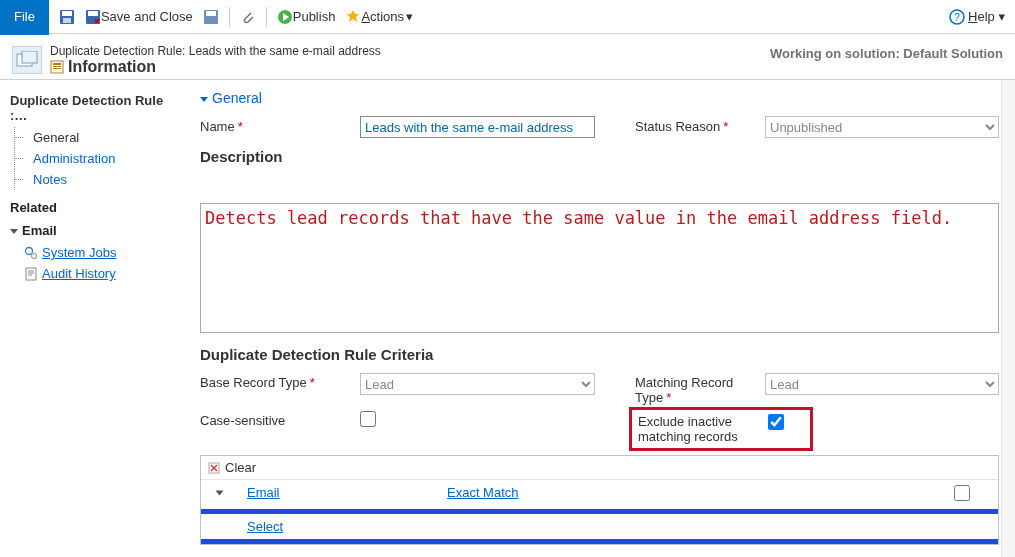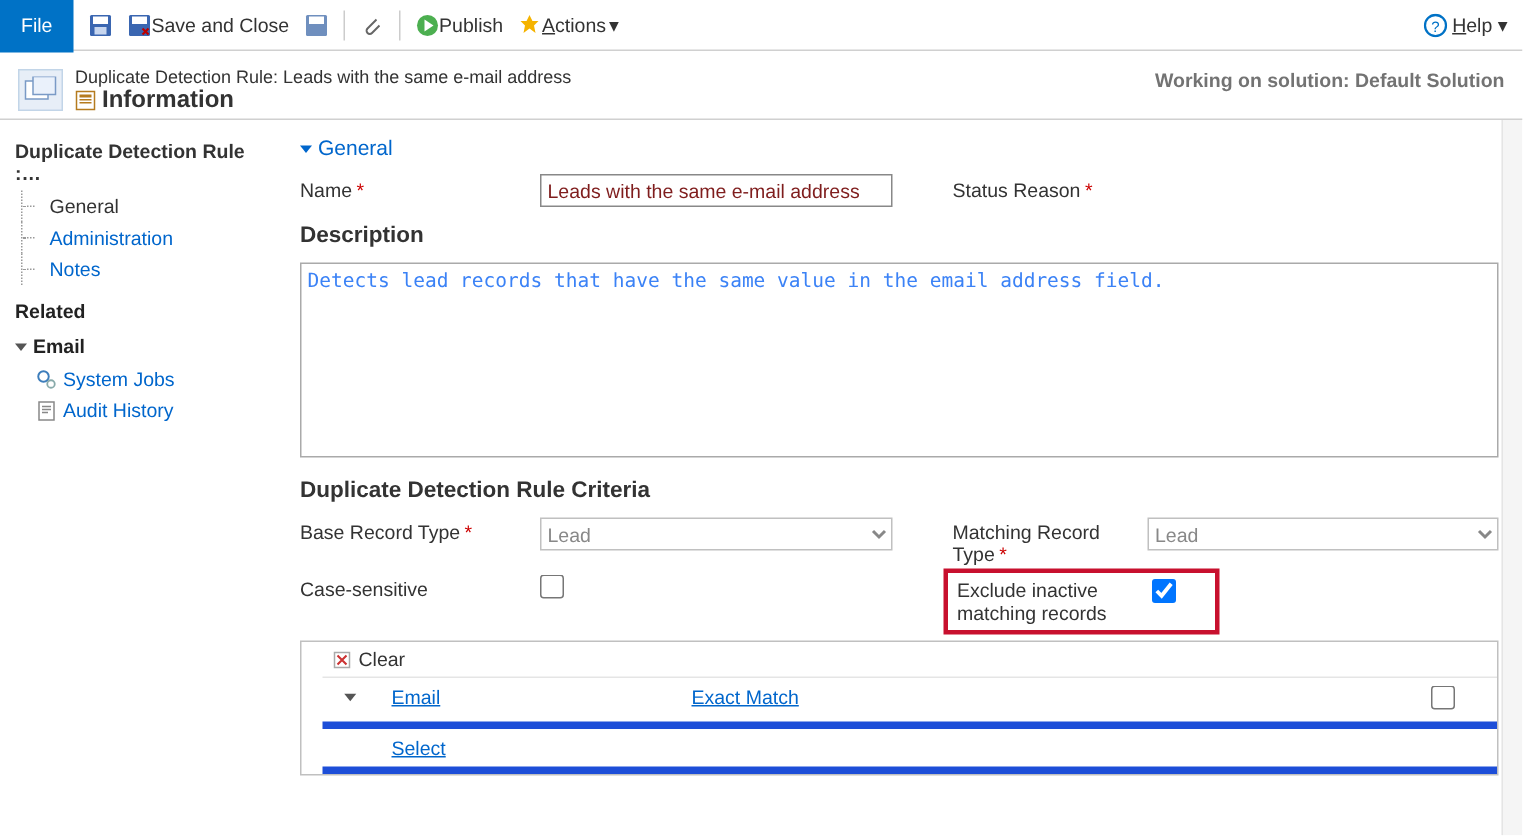--- a/index.html
+++ b/index.html
@@ -26,50 +26,50 @@
   .body { display: flex; height: calc(557px - 34px - 46px); }
   .sidebar { width: 190px; padding: 8px 0 0 4px; border-top: 1px solid #fff; }
   .sidebar-title { font-size: 13px; font-weight: 600; color: #333; padding: 4px 6px; }
   .tree-root { }
   .tree-item { font-size: 13px; color: #0066cc; padding: 3px 6px 3px 18px; cursor: pointer; position: relative; border-left: 1px dotted #999; margin-left: 10px;}
   .tree-item:before { content:''; position:absolute; left:0; top:10px; width:8px; border-top:1px dotted #999;}
   .tree-item.sel { color: #333; background: #fff; }
   .sidebar-section { font-size: 13px; font-weight: 600; color: #222; padding: 10px 6px 4px 6px; }
   .sidebar-sub { font-size: 13px; font-weight: 600; color: #222; padding: 4px 6px; }
   .caret { display:inline-block; width:0; height:0; border-top:5px solid #555; border-left:4px solid transparent; border-right:4px solid transparent; margin-right:4px; vertical-align:middle;}
-  .rel-item { font-size: 13px; color: #0066cc; padding: 3px 6px 3px 20px; display:flex; align-items:center; gap:4px; cursor:pointer;}
+  .rel-item { font-size: 13px; color: #0066cc; padding: 3px 6px 3px 20px; display:flex; align-items:center; gap:4px; cursor:pointer;text-decoration:underline;}
   
   
   .content { flex: 1; overflow-y: auto; padding: 8px 6px 0 0; position:relative;}
   .content-inner { padding-left: 10px; padding-right: 10px;}
   .sect-title { color: #0066cc; font-size: 14px; padding: 2px 0 10px 0; font-weight:400;}
   .caret2 { display:inline-block; width:0; height:0; border-top:5px solid #0066cc; border-left:4px solid transparent; border-right:4px solid transparent; margin-right:4px; vertical-align:middle;}
   
   .form-row { display: flex; align-items: flex-start; margin-bottom: 8px; }
   .form-label { width: 160px; font-size: 13px; color: #333; padding-top: 3px;}
   .req { color: #c00; margin-left: 3px; }
   .form-field { flex: 0 0 235px; margin-right: 40px;}
   .form-label2 { width: 130px; font-size: 13px; color: #333; padding-top:3px;}
   .form-field2 { flex: 1; }
-  input[type=text].tb { width: 100%; height: 22px; border: 1px solid #888; padding: 2px 4px; font-size: 13px; color:#7f1d1d;}
+  input[type=text].tb { width: 100%; height: 22px; border: 1px solid #888; padding: 2px 4px; font-size: 13px; color:#0369a1;}
   select.sel { width: 100%; height: 22px; border: 1px solid #c0c0c0; font-size: 13px; color:#888; background:#fff;}
-  textarea.desc { width: 100%; height: 130px; border: 1px solid #aaa; padding: 4px; font-size: 13px; resize: none; color:#3b82f6;}
+  textarea.desc { width: 100%; height: 130px; border: 1px solid #aaa; padding: 4px; font-size: 17px; resize: none; color:#b91c1c;margin-top:28px;}
   .subhead { font-size: 15px; font-weight: 600; color: #333; margin: 10px 0 10px 0; }
   
   .crit-row { display: flex; align-items: flex-start; margin-bottom: 6px; }
   .crit-label { width: 160px; font-size: 13px; color:#333; padding-top:2px;}
   .crit-field { flex: 0 0 235px; margin-right: 40px;}
   .crit-label2 { width: 130px; font-size: 13px; color:#333; padding-top:2px;}
   .crit-field2 { flex: 1;}
   input[type=checkbox].cb { width:16px; height:16px;}
   
   .highlight-box { border: 3px solid #c8102e; padding: 4px 6px 4px 0; margin: -4px 0 -4px -6px; display:inline-flex; align-items:flex-start;}
   
   
-  .grid-wrap { border: 1px solid #c0c0c0; margin-top: 8px; padding-left: 14px; }
+  .grid-wrap { border: 1px solid #c0c0c0; margin-top: 8px; }
   .grid-toolbar { padding: 4px 6px; display:flex; align-items:center; font-size:13px; color:#333; gap:4px; border-bottom:1px solid #e5e5e5;}
   .grid-head { display: grid; grid-template-columns: 40px 200px 230px 220px 1fr; background: #f0f0f0; border-bottom:1px solid #d0d0d0; font-size:12px; color:#444;}
   .grid-head > div { padding: 4px 6px; border-right:1px solid #e0e0e0;}
   .grid-body { }
   .grid-row { display: grid; grid-template-columns: 40px 200px 230px 220px 1fr; border-bottom:5px solid #1d4ed8;}
   .grid-row > div { padding: 5px 6px; font-size:13px;}
   .link { color: #0066cc; text-decoration: underline; cursor: pointer; }
   .chev { display:inline-block; width:0; height:0; border-top:4px solid transparent; border-bottom:4px solid transparent; border-left:5px solid #555; margin-right:4px; transform: rotate(90deg);}
   
   
@@ -204,20 +204,21 @@
   <div class="content">
     <div class="scroll-edge"></div>
     <div class="content-inner">
     
     <div class="sect-title"><span class="caret2"></span><span>General</span></div>
     
     <div class="form-row">
       <div class="form-label"><span>Name</span><span class="req">*</span></div>
       <div class="form-field"><input type="text" class="tb" value="Leads with the same e-mail address" style=""></div>
       <div class="form-label2"><span>Status Reason</span><span class="req">*</span></div>
+      <div class="form-field2"><select class="sel"><option>Unpublished</option></select></div>
     </div>
     
     <div class="subhead" style="font-size:15px;font-weight:600;">Description</div>
     <textarea class="desc" style="">Detects lead records that have the same value in the email address field.</textarea>
     
     <div class="subhead">Duplicate Detection Rule Criteria</div>
     
     <div class="crit-row">
       <div class="crit-label"><span>Base Record Type</span><span class="req">*</span></div>
       <div class="crit-field"><select class="sel"><option>Lead</option></select></div>

